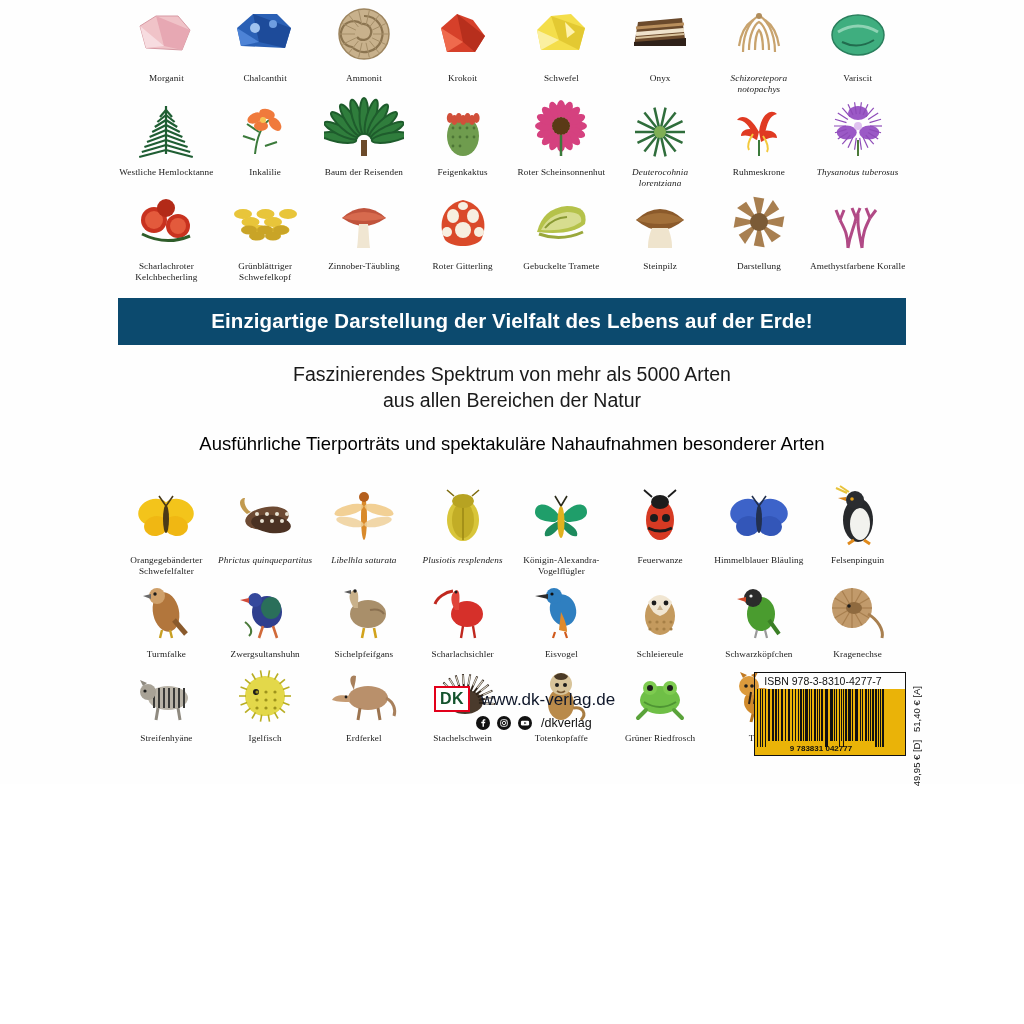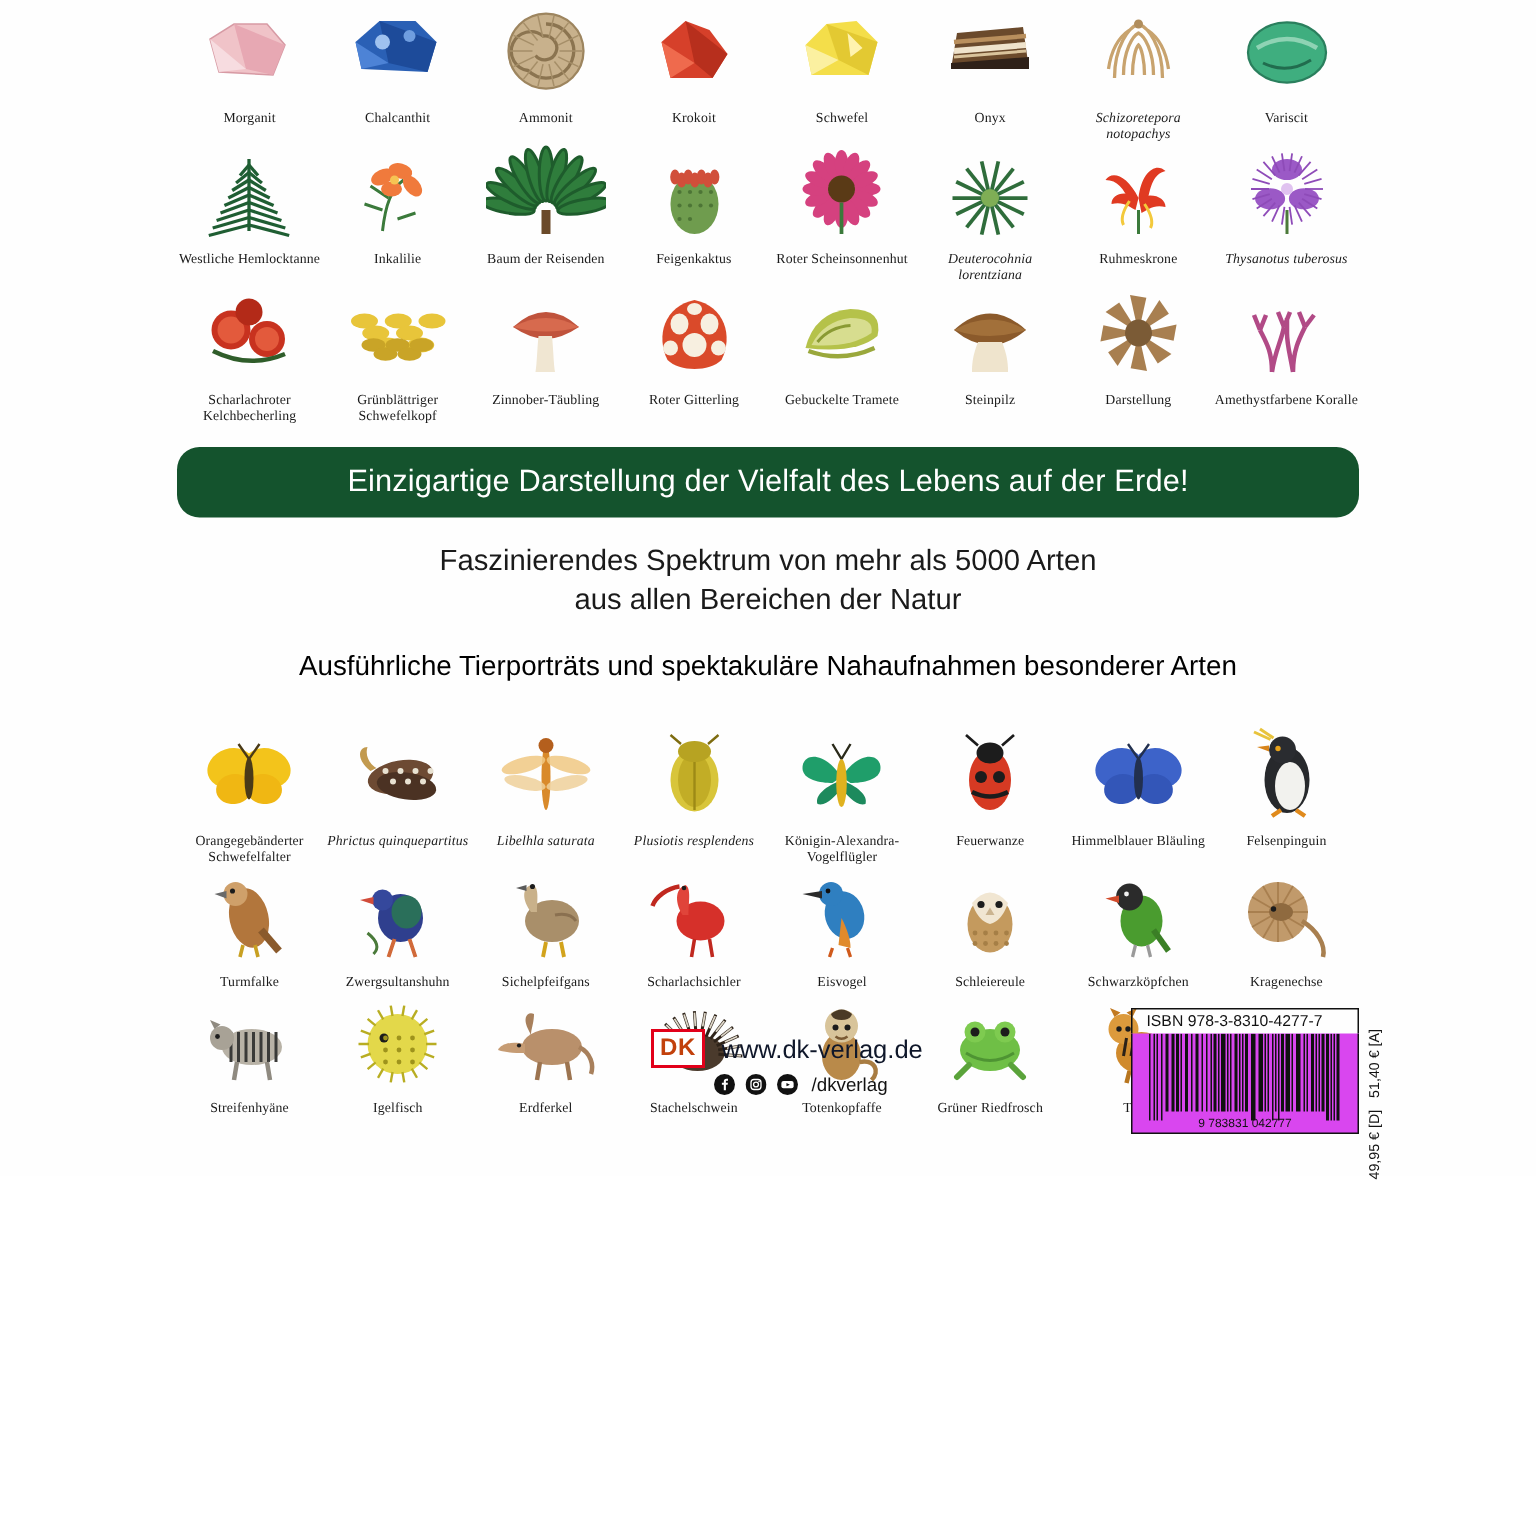--- a/index.html
+++ b/index.html
@@ -56,28 +56,27 @@
     margin-top: 1px;
     letter-spacing: 0.1px;
   }
   .caption.italic { font-style: italic; }
 
   .row-block { margin-bottom: 4px; }
 
   
   .banner {
     margin: 16px 118px 0 118px;
-    background: #14532d;
+    background: #0c4a6e;
     color: #ffffff;
     text-align: center;
     font-size: 20.5px;
-    font-weight: normal;
+    font-weight: bold;
     padding: 11px 6px 12px 6px;
     letter-spacing: 0.1px;
-    border-radius: 15px;
   }
   .subtitle {
     text-align: center;
     font-size: 19.5px;
     line-height: 26px;
     margin-top: 16px;
     color: #1a1a1a;
   }
   .subtitle2 {
     text-align: center;
@@ -100,21 +99,21 @@
     left: 434px;
     top: 14px;
     display: flex;
     align-items: flex-start;
   }
   .dk-logo {
     width: 36px;
     height: 26px;
     border: 2.5px solid #e2001a;
     background: #ffffff;
-    color: #c2410c;
+    color: #14532d;
     font-weight: bold;
     font-size: 16px;
     display: flex;
     align-items: center;
     justify-content: center;
     box-sizing: border-box;
     letter-spacing: 0.5px;
   }
   .dk-url {
     font-size: 17px;
@@ -151,25 +150,26 @@
     border: 1px solid #111;
     border-bottom: none;
     padding: 2px 14px 2px 0;
     font-family: "Liberation Sans", sans-serif;
   }
   .barcode-wrap {
     position: relative;
     border: 1px solid #111;
     border-top: none;
     height: 66px;
-    background: #d946ef;
+    background: #eab308;
     display: flex;
     align-items: flex-start;
-    justify-content: center;
+    justify-content: flex-start;
     overflow: hidden;
+    font-weight: bold;
   }
   .price {
     position: absolute;
     right: 102px;
     top: 14px;
     font-size: 9.5px;
     line-height: 11px;
     writing-mode: vertical-rl;
     transform: rotate(180deg);
     text-align: left;

